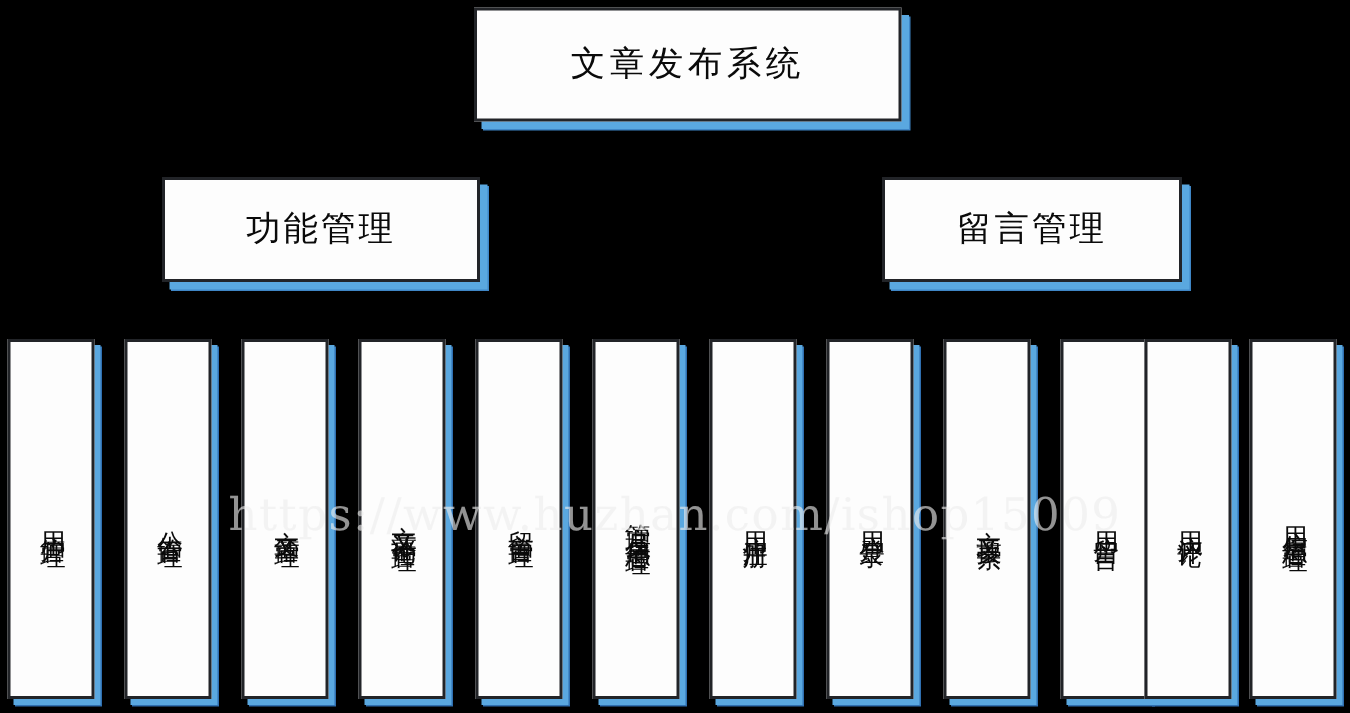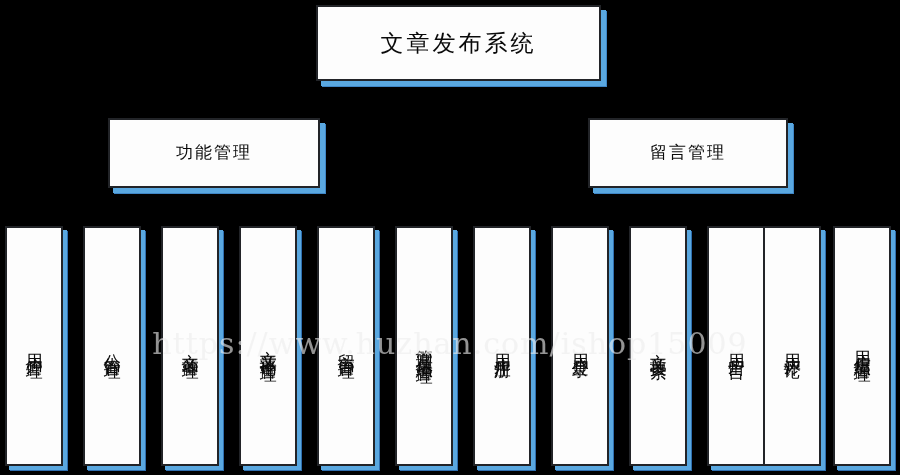--- a/index.html
+++ b/index.html
@@ -36,23 +36,22 @@
     color: #0a0a0a;
     text-align: center;
     line-height: 1.15;
   }
 
   .node.root {
     font-size: 23px;
     letter-spacing: 3px;
   }
   .node.branch {
-    font-size: 17px;
+    font-size: 23px;
     letter-spacing: 2px;
-    font-family: Liberation Serif, serif;
   }
 
   
   .node.leaf {
     font-size: 17px;
     letter-spacing: 3px;
     writing-mode: vertical-rl;
     text-orientation: upright;
     box-shadow: 4px 4px 0 0 #5aa8e0, 5px 5px 0 0 #2f6fb0;
   }

